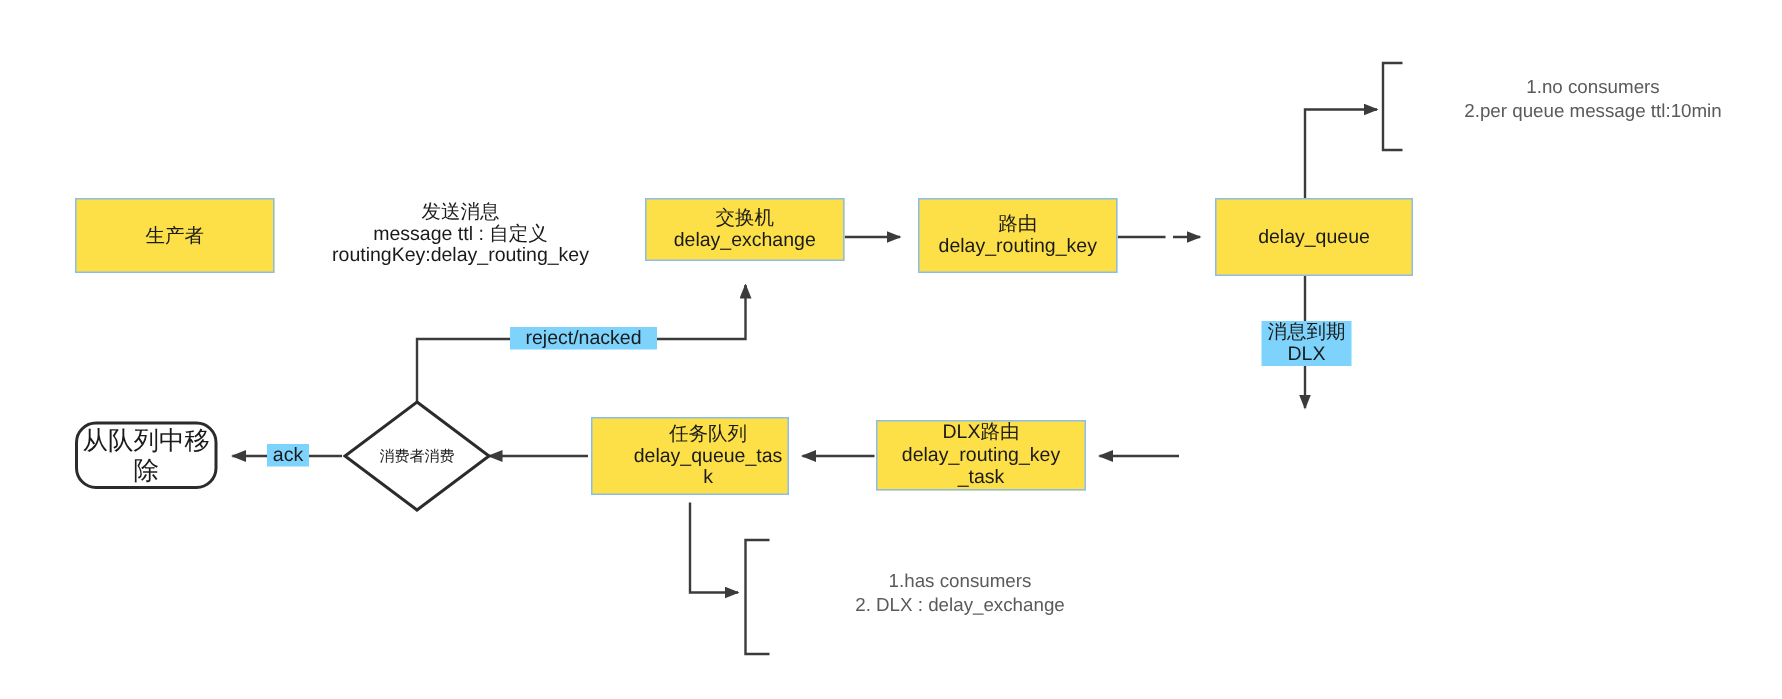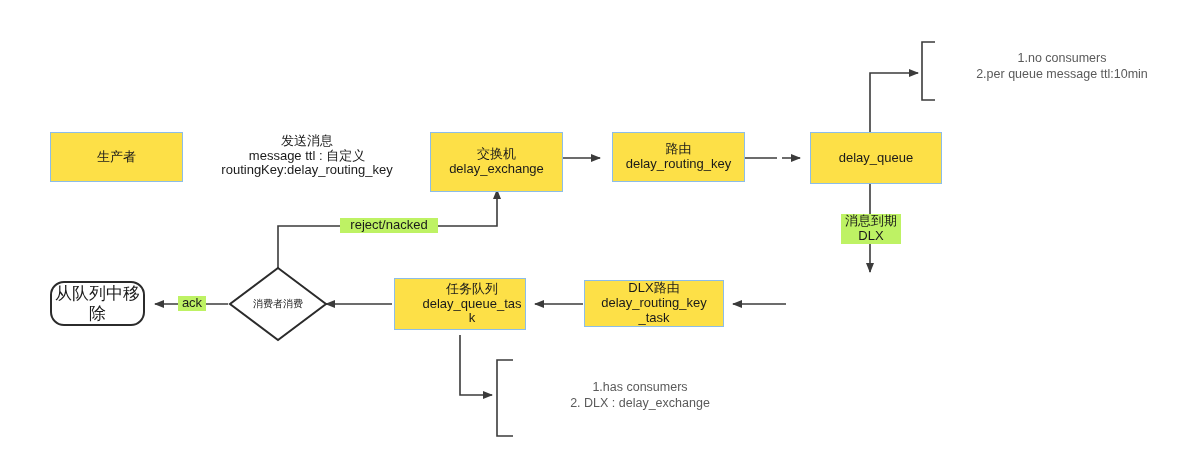--- a/index.html
+++ b/index.html
@@ -72,21 +72,21 @@
     width: 100%;
     height: 100%;
     display: flex;
     align-items: center;
     justify-content: center;
     font-size: 10px;
     color: #1a1a1a;
   }
   .edge-label {
     position: absolute;
-    background: #bef264;
+    background: #7dd3fc;
     color: #1a1a1a;
     font-size: 13px;
     line-height: 1.15;
     text-align: center;
     padding: 0 1px;
     white-space: pre-line;
   }
   .annotation {
     position: absolute;
     color: #5a5a5a;
@@ -143,21 +143,21 @@
   <div class="node box-blue" style="left:50px; top:132px; width:133px; height:50px;">
     <div class="txt">生产者</div>
   </div>
 
   <div class="node box-white" style="left:212px; top:130px; width:190px; height:52px;">
     <div class="txt">发送消息
 message ttl : 自定义
 routingKey:delay_routing_key</div>
   </div>
 
-  <div class="node box-blue" style="left:430px; top:132px; width:133px; height:60px;">
+  <div class="node box-blue" style="left:430px; top:132px; width:133px; height:42px;">
     <div class="txt">交换机
 delay_exchange</div>
   </div>
 
   <div class="node box-blue" style="left:612px; top:132px; width:133px; height:50px;">
     <div class="txt">路由
 delay_routing_key</div>
   </div>
 
   <div class="node box-blue" style="left:810px; top:132px; width:132px; height:52px;">

